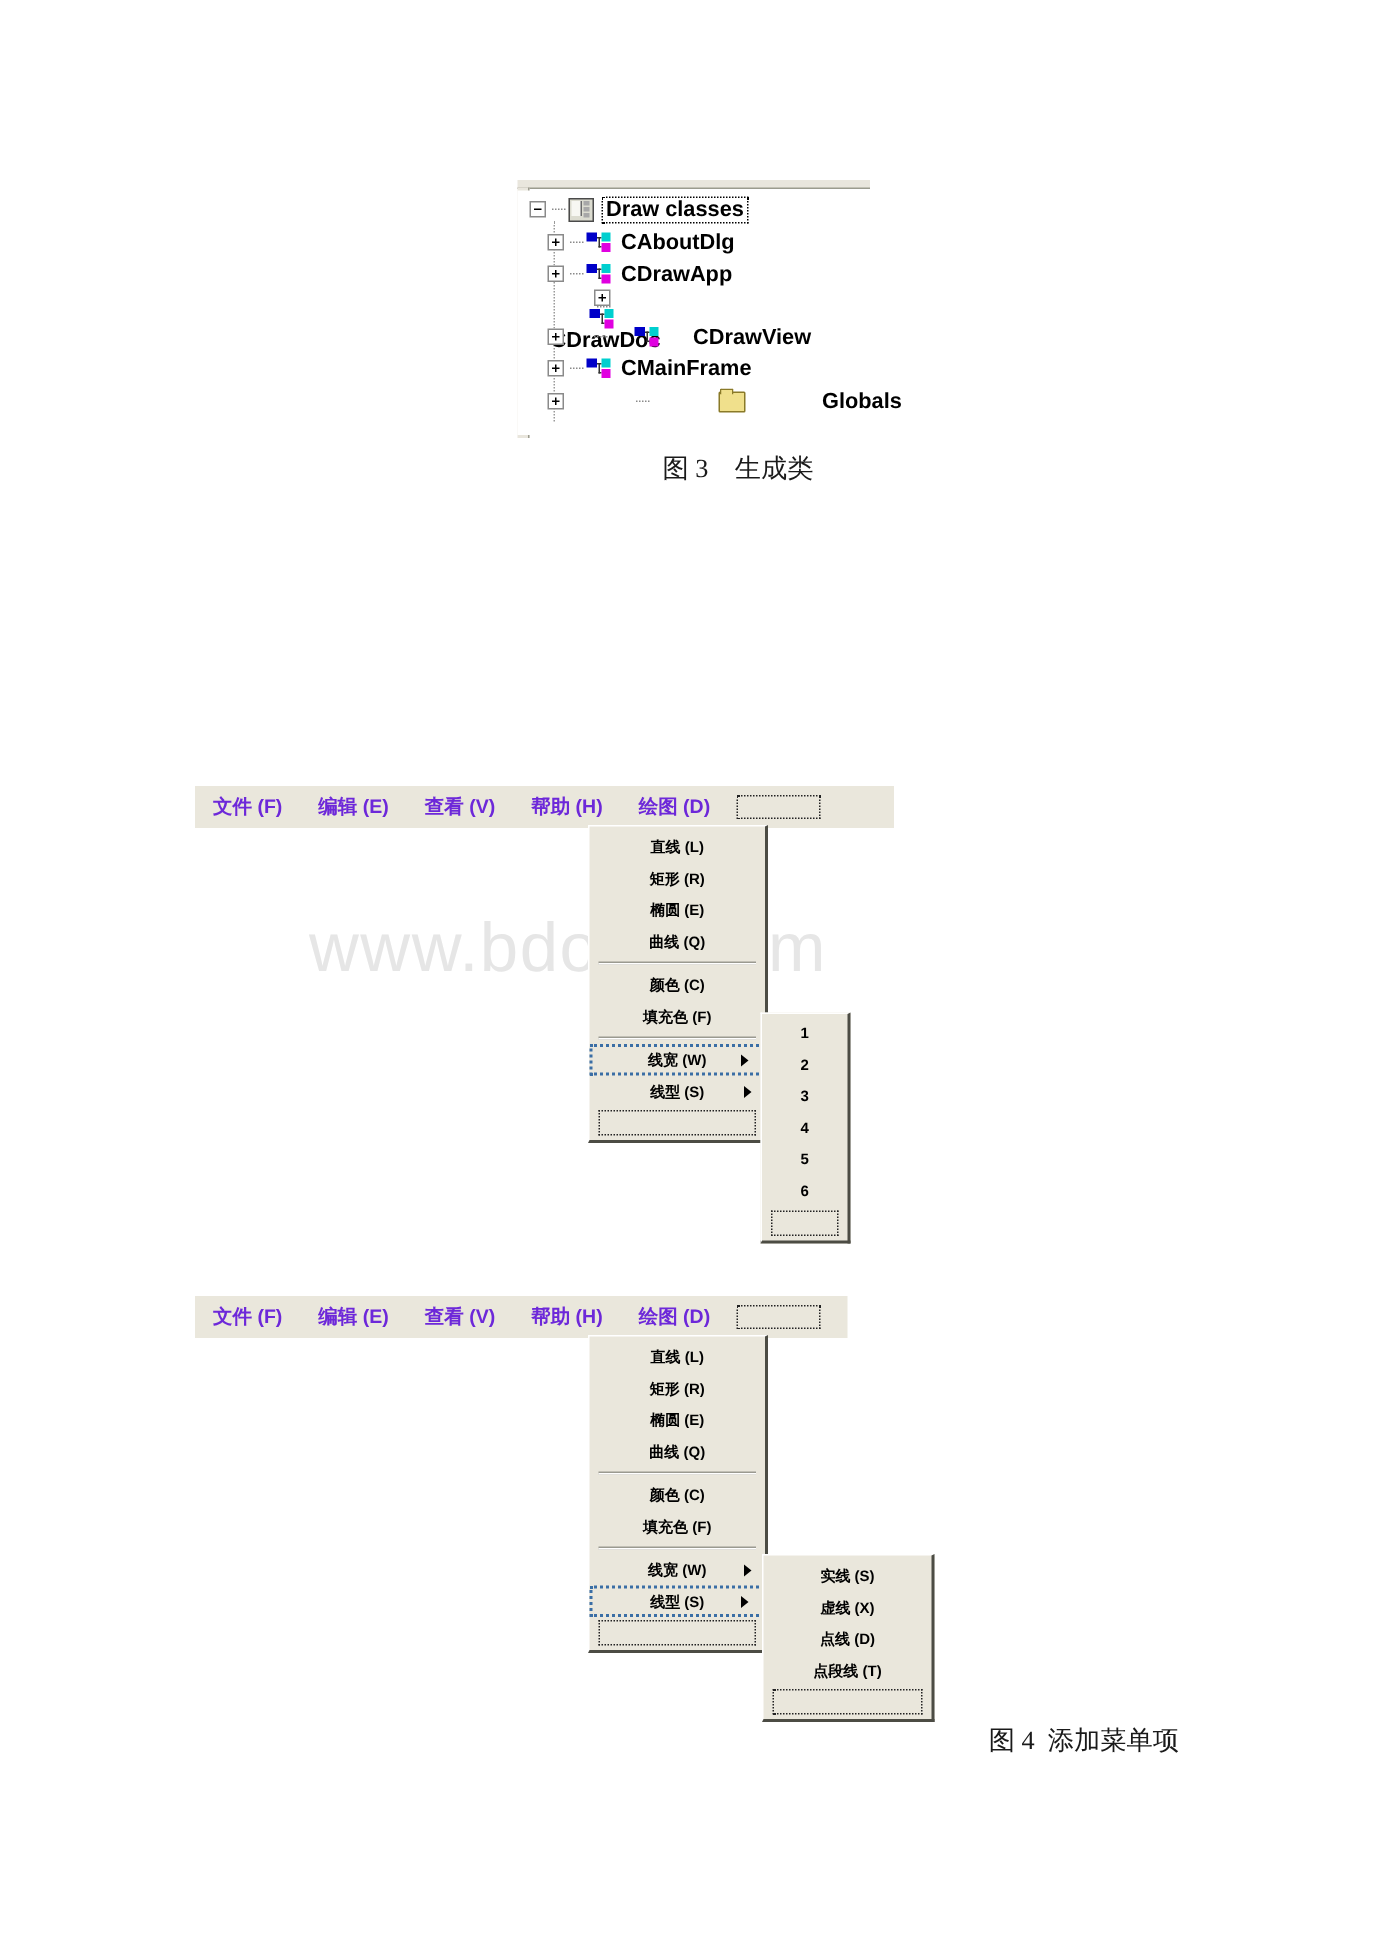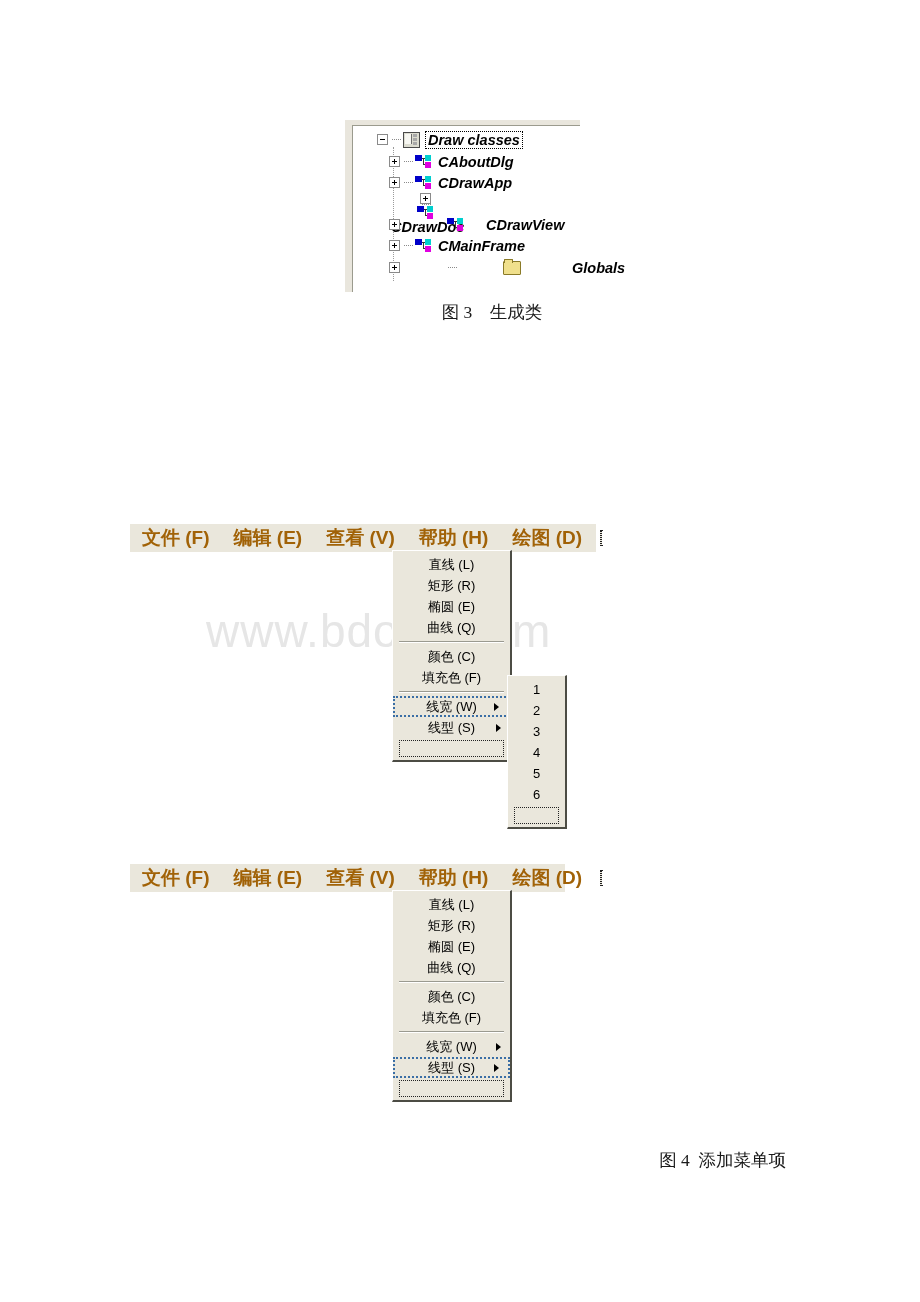--- a/index.html
+++ b/index.html
@@ -58,23 +58,22 @@
   }
   .tree-topbar{
     position:absolute;left:0;top:0;width:235px;height:5px;
     background:#e9e6dd;border-bottom:1px solid #9b9b8e;
   }
   .tree-leftbar{
     position:absolute;left:0;top:5px;width:7px;height:167px;
     background:#e9e6dd;border-right:1px solid #9b9b8e;
   }
   .tree-body{
-    position:absolute;left:24px;top:7px;width:226px;height:163px;
+    position:absolute;left:0;top:7px;width:226px;height:163px;
     background:#ffffff;
-    font-style:italic;
   }
   .tnode{
     position:absolute;
     height:21px;
     display:flex;align-items:center;
     font-family:"Liberation Sans","DejaVu Sans",sans-serif;
     font-weight:bold;
     font-size:14.5px;
     color:#000;
     white-space:nowrap;
@@ -114,40 +113,40 @@
   .tlabel.sel{border:1px dotted #000;padding:0 2px;}
   .tvert{position:absolute;border-left:1px dotted #9a9a9a;}
 
   
   .menubar{
     position:absolute;
     background:#eae7dc;
     height:28px;
     display:flex;align-items:center;
     font-family:"Liberation Sans","DejaVu Sans",sans-serif;
-    font-size:19px;
-    color:#a16207;
+    font-size:13px;
+    color:#6d28d9;
     z-index:4;
   }
   .mb-item{
     padding:2px 9px;margin:0 3px;white-space:nowrap;font-weight:bold;
   }
   .mb-empty{
     width:54px;height:14px;border:1px dotted #222;margin-left:6px;background:#eae7dc;
   }
   .menupanel{
     position:absolute;
     background:#eae7dc;
     border-top:1px solid #ffffff;
     border-left:1px solid #ffffff;
     border-right:2px solid #4c4c44;
     border-bottom:2px solid #4c4c44;
     font-family:"Liberation Sans","DejaVu Sans",sans-serif;
-    font-size:13px;
-    font-weight:normal;
+    font-size:10px;
+    font-weight:bold;
     color:#000;
     z-index:5;
     padding:3px 0;
     box-sizing:border-box;
   }
   .mi{
     height:21px;
     display:flex;align-items:center;
     padding:0 8px;
     white-space:nowrap;
@@ -365,14 +364,29 @@
         <span class="lbl">线宽 (W)</span>
         <span class="arrow"></span>
       </div>
     <div class="mi sel">
         <span class="lbl">线型 (S)</span>
         <span class="arrow"></span>
       </div>
     <div class="mi blank"></div>
   </div>
 
+  <div class="menupanel" style="left:508px;top:1036px;width:115px;">
+    <div class="mi">
+        <span class="lbl">实线 (S)</span>
+      </div>
+    <div class="mi">
+        <span class="lbl">虚线 (X)</span>
+      </div>
+    <div class="mi">
+        <span class="lbl">点线 (D)</span>
+      </div>
+    <div class="mi">
+        <span class="lbl">点段线 (T)</span>
+      </div>
+    <div class="mi blank"></div>
+  </div>
 
 </div>
 
 </body></html>

